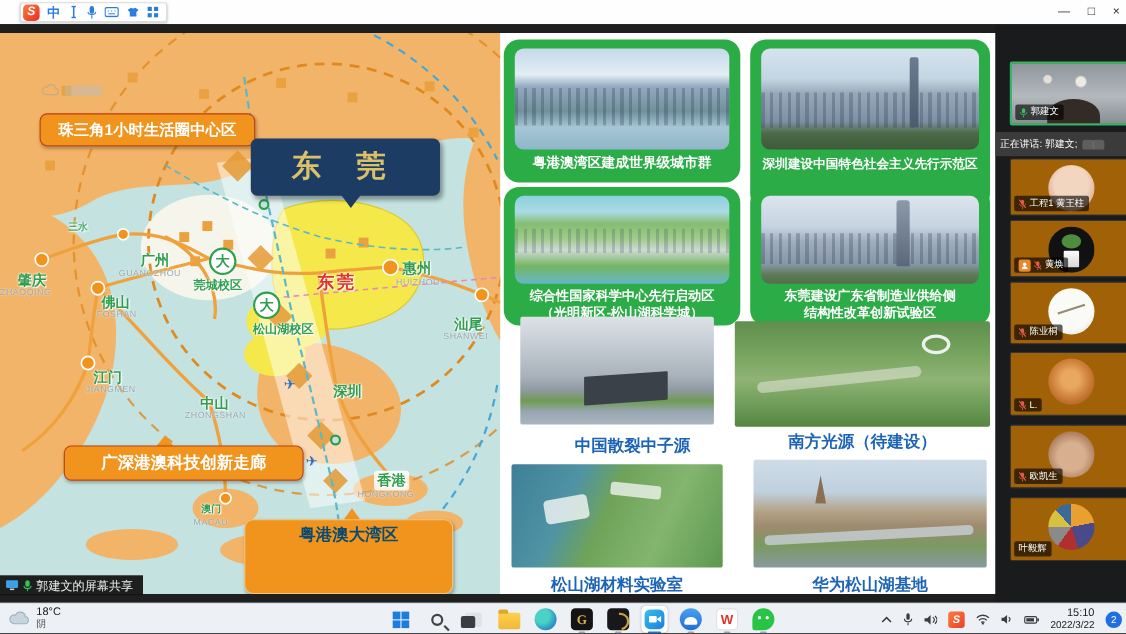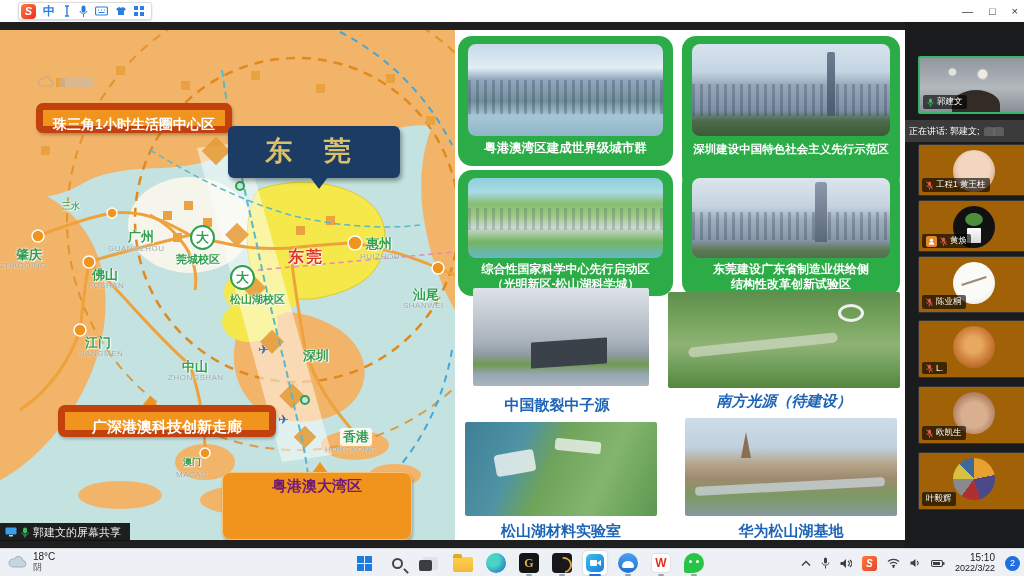--- a/index.html
+++ b/index.html
@@ -19,30 +19,30 @@
   
   .share-area{position:absolute;left:0;top:22px;width:905px;height:526px;background:#1f1f1f;}
   .slide{position:absolute;left:0;top:8px;width:905px;height:510px;background:#fff;overflow:hidden;}
 
   
   .map-section{position:absolute;left:0;top:0;width:455px;height:510px;overflow:hidden;}
   .map-label{position:absolute;white-space:nowrap;}
   .city-zh{color:#2f9e4f;font-weight:bold;font-size:13px;text-shadow:0 0 2px #fff,0 0 2px #fff,1px 1px 1px #fff;}
   .city-en{color:#9aa7ad;font-size:8px;letter-spacing:.5px;text-shadow:0 0 2px #fff;}
   .city-sm{font-size:9px;}
-  .orange-box{background:#f0941e;border:7px solid #c2410c;border-radius:7px;color:#fff;font-weight:bold;text-align:center;box-shadow:1px 2px 3px rgba(0,0,0,.25);}
+  .orange-box{background:#f0941e;border:1px solid #c2410c;border-radius:7px;color:#fff;font-weight:bold;text-align:center;box-shadow:1px 2px 3px rgba(0,0,0,.25);}
   .dg-big{background:#1c3c64;border-radius:6px;color:#d9c069;font-weight:bold;font-size:27px;letter-spacing:12px;text-align:center;line-height:50px;box-shadow:2px 3px 4px rgba(0,0,0,.35);}
   .dg-tail{position:absolute;width:0;height:0;border-left:9px solid transparent;border-right:9px solid transparent;border-top:12px solid #1c3c64;}
   .campus-badge{position:absolute;width:25px;height:25px;border-radius:50%;background:#fff;border:2px solid #2f9e4f;display:flex;align-items:center;justify-content:center;color:#2f9e4f;font-size:13px;font-weight:bold;}
   .campus-label{color:#2f9e4f;font-weight:bold;font-size:11px;text-shadow:0 0 2px #fff,0 0 2px #fff,1px 1px 1px #fff;}
   .dg-red{color:#e03324;font-weight:bold;font-size:16px;letter-spacing:2px;text-shadow:0 0 2px #fff,0 0 2px #fff,1px 1px 1px #fff;}
   .hk-pill{background:rgba(255,255,255,.85);border-radius:3px;padding:0 3px;}
   .plane{position:absolute;color:#2a6fc0;font-size:13px;}
   .bay-box{background:#f0941e;border:1px solid #f7c37a;border-radius:8px;box-shadow:1px 2px 3px rgba(0,0,0,.25);padding:4px 8px;}
-  .bay-title{color:#701a75;font-weight:bold;font-size:15px;text-align:center;margin-bottom:2px;}
+  .bay-title{color:#0c4a6e;font-weight:bold;font-size:15px;text-align:center;margin-bottom:2px;}
   .bay-body{color:#8a4a08;font-size:8px;line-height:1.35;}
   .bay-tail{position:absolute;width:0;height:0;border-left:8px solid transparent;border-right:8px solid transparent;border-bottom:11px solid #f0941e;}
   .corr-tail{position:absolute;width:0;height:0;border-left:8px solid transparent;border-right:8px solid transparent;border-bottom:10px solid #f0941e;}
   .watermark{position:absolute;display:flex;align-items:center;gap:4px;opacity:.45;}
   .wm-smudge{width:34px;height:9px;background:#b9bdc0;border-radius:2px;}
 
   
   .photos-section{position:absolute;left:455px;top:0;width:450px;height:510px;}
   .gcard{position:absolute;background:#2bac47;border-radius:14px;}
   .gphoto{position:absolute;left:10px;right:10px;top:8px;border-radius:8px;}
@@ -347,27 +347,27 @@
             </div>
           <div class="gcap" style="top:92px;font-size:12px;line-height:15px;">
               <div>东莞建设广东省制造业供给侧</div>
               <div>结构性改革创新试验区</div>
             </div>
         </div>
 
         <div class="photo ph-csns" style="left:18px;top:258px;width:176px;height:98px;">
           <div class="sign" style="left:58px;top:52px;width:76px;height:26px;transform:skewY(-4deg);"></div>
         </div>
-        <div class="bcap" style="left:14px;top:366px;width:176px;">中国散裂中子源</div>
+        <div class="bcap" style="left:32px;top:366px;width:176px;">中国散裂中子源</div>
 
         <div class="photo ph-nfgy" style="left:213px;top:262px;width:232px;height:96px;">
           <div class="ring" style="left:170px;top:12px;width:26px;height:18px;"></div>
           <div style="position:absolute;left:20px;top:48px;width:150px;height:10px;background:rgba(230,230,220,.55);border-radius:5px;transform:rotate(-6deg);"></div>
         </div>
-        <div class="bcap" style="left:213px;top:362px;width:232px;font-style:italic;">南方光源（待建设）</div>
+        <div class="bcap" style="left:213px;top:362px;width:232px;">南方光源（待建设）</div>
 
         <div class="photo ph-sslab" style="left:10px;top:392px;width:192px;height:94px;">
           <div style="position:absolute;left:30px;top:30px;width:40px;height:22px;background:rgba(245,248,245,.8);border-radius:4px;transform:rotate(-10deg);"></div>
           <div style="position:absolute;left:90px;top:18px;width:46px;height:12px;background:rgba(245,248,245,.75);border-radius:3px;transform:rotate(6deg);"></div>
         </div>
         <div class="bcap" style="left:10px;top:492px;width:192px;">松山湖材料实验室</div>
 
         <div class="photo ph-hw" style="left:230px;top:388px;width:212px;height:98px;">
           <div style="position:absolute;left:56px;top:14px;width:10px;height:26px;background:#8a6f52;clip-path:polygon(50% 0,100% 100%,0 100%);"></div>
           <div style="position:absolute;left:10px;top:64px;width:190px;height:9px;background:rgba(200,208,214,.8);border-radius:4px;transform:rotate(-3deg);"></div>

